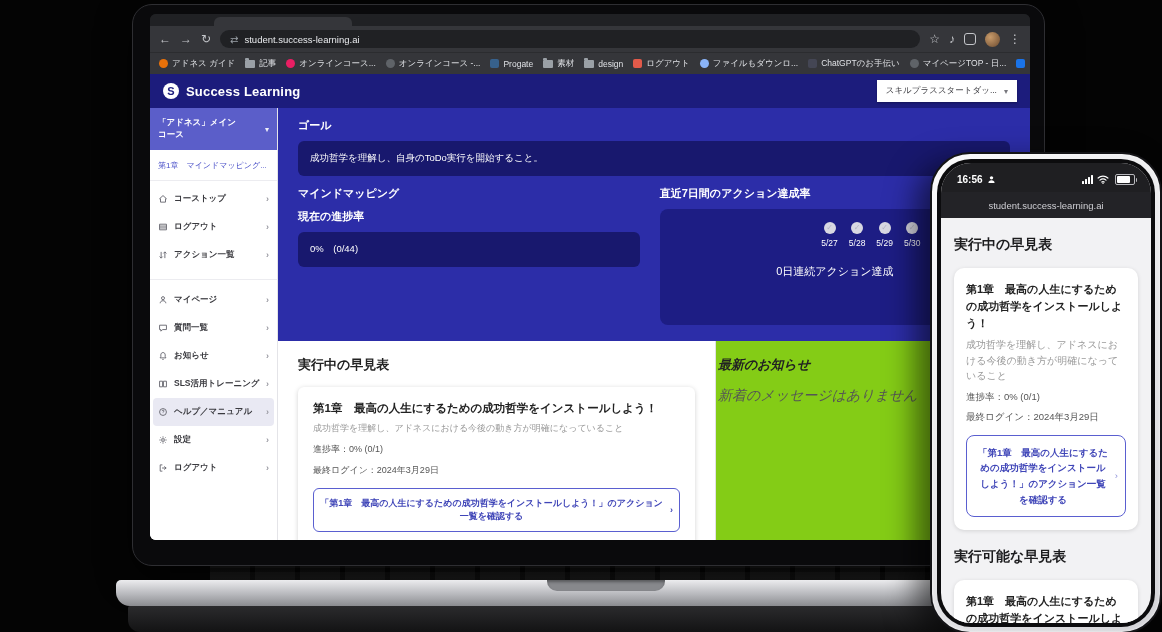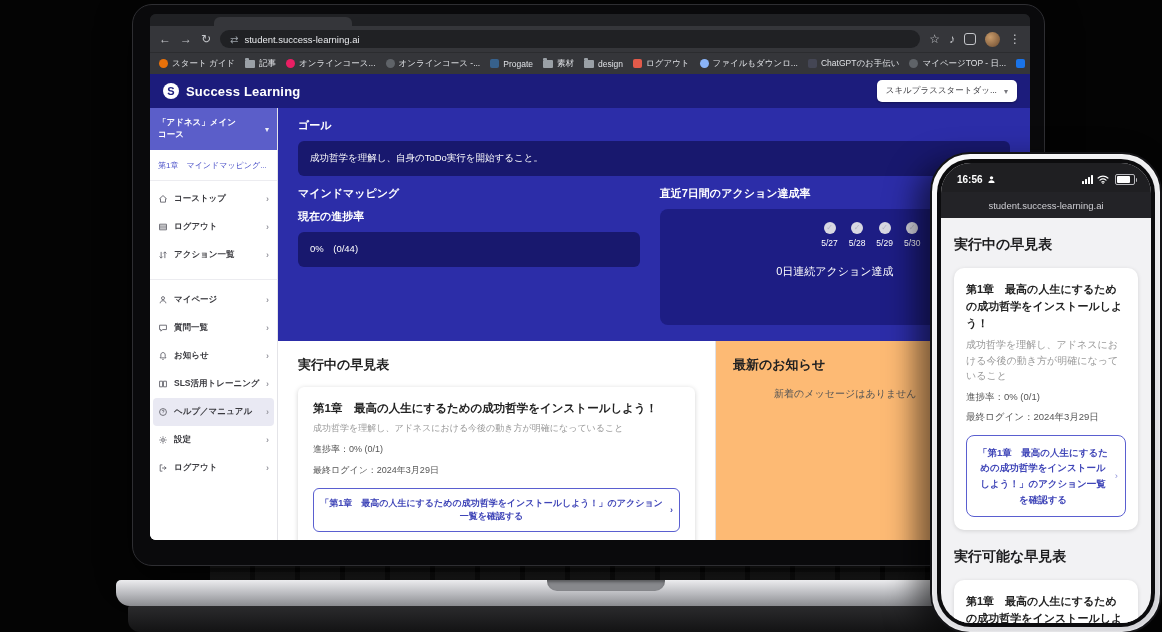--- a/index.html
+++ b/index.html
@@ -41,21 +41,21 @@
   .bm-ic.folder{width:10px;height:8px;border-radius:1px;position:relative;}
   .bm-ic.folder::before{content:"";position:absolute;top:-2px;left:0;width:4px;height:2px;background:inherit;border-radius:1px 1px 0 0;}
   .bm-spacer{flex:1;}
 
   
   .webapp{flex:1;display:flex;flex-direction:column;overflow:hidden;background:#fff;}
   .app-header{height:34px;background:#1c1c7c;display:flex;align-items:center;padding:0 13px;color:#fff;flex:none;}
   .logo{width:16px;height:16px;background:#fff;color:#1c1c7c;border-radius:50%;font-weight:bold;font-size:11px;
       display:flex;align-items:center;justify-content:center;}
   .brand{font-weight:bold;font-size:13px;margin-left:7px;letter-spacing:.2px;}
-  .hdr-btn{margin-left:auto;background:#fff;color:#3a3a3f;font-size:8.5px;padding:5px 9px;border-radius:5px;
+  .hdr-btn{margin-left:auto;background:#fff;color:#3a3a3f;font-size:8.5px;padding:5px 9px;border-radius:0;
       display:flex;gap:7px;align-items:center;border:none;box-shadow:0 1px 2px rgba(0,0,0,.3);}
   .hdr-btn .v{color:#77777d;font-size:8px;}
   .app-body{flex:1;display:flex;overflow:hidden;}
 
   
   .sidebar{width:127px;background:#fff;border-right:1px solid #e4e4e8;flex:none;font-size:8.5px;overflow:hidden;}
   .course-btn{background:#5b5ec9;color:#fff;padding:9px 8px;display:flex;justify-content:space-between;
       align-items:center;font-weight:bold;gap:21px;}
   .course-btn .v{font-size:8px;opacity:.9;}
   .chapter-link{color:#4a50c8;padding:10px 8px 9px;border-bottom:1px solid #ececf0;font-size:8px;}
@@ -74,29 +74,29 @@
   .hero-grid{display:grid;grid-template-columns:48% 1fr;column-gap:20px;margin-top:2px;}
   .weekly-card{background:#1d1d84;border-radius:8px;padding:13px 14px 15px;min-height:88px;}
   .days{display:flex;gap:11px;justify-content:flex-end;padding-right:2px;}
   .day{display:flex;flex-direction:column;align-items:center;gap:4px;font-size:8.5px;}
   .dot{width:12px;height:12px;border-radius:50%;background:#d8d8e2;color:#b4b4c4;font-size:8px;
       display:flex;align-items:center;justify-content:center;line-height:1;}
   .streak{font-size:11px;margin-top:16px;text-align:center;}
 
   .content{flex:1;display:flex;overflow:hidden;}
   .col-left{width:437px;flex:none;padding:15px 20px;background:#fff;box-sizing:border-box;overflow:hidden;}
-  .col-right{flex:1;background:#fdba74;border-left:1px solid #e0e0e4;padding:15px 17px;overflow:hidden;}
+  .col-right{flex:1;background:#84cc16;border-left:1px solid #e0e0e4;padding:15px 2px;overflow:hidden;font-style:italic;}
   .section-h{font-size:13px;color:#222;margin:0 0 13px;font-weight:bold;}
   .sheet-card{background:#fff;border-radius:6px;box-shadow:0 1px 5px rgba(0,0,0,.18);padding:14px 15px;margin-bottom:18px;}
   .sheet-title{font-size:11.5px;font-weight:bold;color:#222;}
   .sheet-desc{font-size:9px;color:#999;margin-top:6px;}
   .sheet-meta{font-size:9px;color:#555;margin-top:8px;}
   .action-btn{margin-top:11px;width:100%;border:1px solid #5a5fd0;border-radius:6px;background:#fff;color:#4046b8;
       font-size:9px;font-weight:bold;padding:8px 6px;display:flex;align-items:center;justify-content:center;gap:7px;box-sizing:border-box;}
-  .news-empty{font-size:10px;color:#555;margin-left:41px;}
+  .news-empty{font-size:14px;color:#555;}
 
   
   .phone{position:absolute;left:930px;top:152px;width:228px;height:478px;border-radius:40px;z-index:10;
       background:linear-gradient(135deg,#fbfbfc,#d4d4d8);border:2px solid #141417;
       box-shadow:-14px 10px 30px rgba(0,0,0,.55), inset 0 0 3px rgba(255,255,255,.8);}
   .phone-bezel{position:absolute;inset:5px;background:#0c0c0e;border-radius:34px;}
   .phone-screen{position:absolute;inset:9px;border-radius:30px;overflow:hidden;background:#f2f2f4;
       display:flex;flex-direction:column;}
   .p-status{background:#1f1f22;color:#fff;height:25px;display:flex;align-items:center;padding:4px 16px 0;
       font-size:10px;font-weight:bold;flex:none;}
@@ -146,21 +146,21 @@
       <span class="nav-ic">☆</span>
       <span class="nav-ic">♪</span>
       <span class="ico-box"></span>
       <span class="avatar"></span>
       <span class="nav-ic">⋮</span>
     </div>
   </div>
   <div class="bookmarks">
     <span class="bm">
         <span class="bm-ic" style="background: rgb(232, 113, 10);"></span>
-        <span>スタート ガイド</span>
+        <span>アドネス ガイド</span>
       </span>
     <span class="bm">
         <span class="bm-ic folder" style="background: rgb(154, 160, 166);"></span>
         <span>記事</span>
       </span>
     <span class="bm">
         <span class="bm-ic" style="background: rgb(233, 30, 99);"></span>
         <span>オンラインコース...</span>
       </span>
     <span class="bm">

